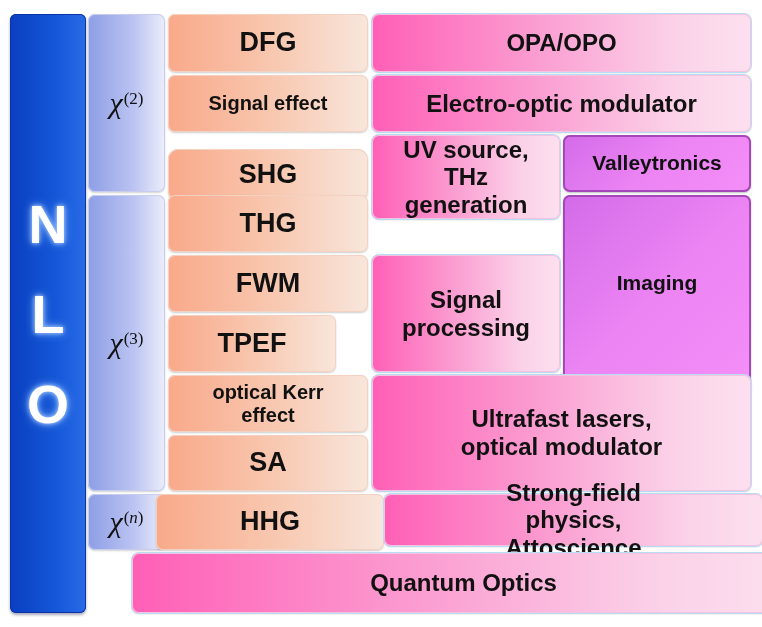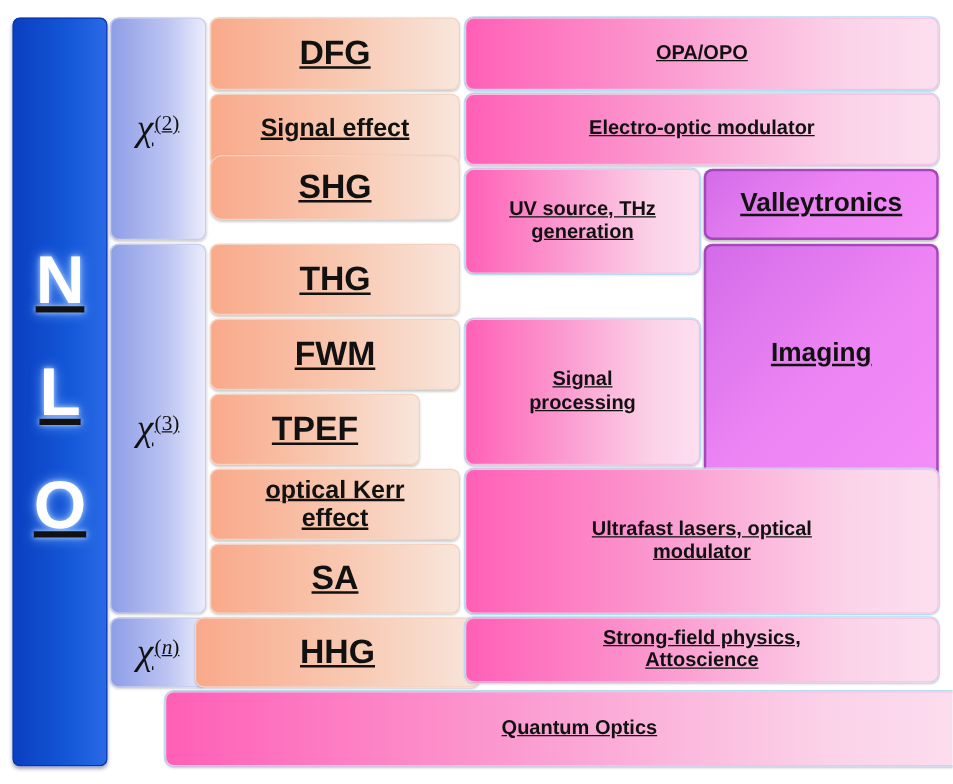--- a/index.html
+++ b/index.html
@@ -1,25 +1,25 @@
 <!DOCTYPE html>
 <html><head>
 <meta charset="utf-8">
 <style>
   html,body{margin:0;padding:0;background:#ffffff;}
   body{width:762px;height:627px;position:relative;overflow:hidden;font-family:"Liberation Sans","DejaVu Sans",sans-serif;}
-  .blk{position:absolute;box-sizing:border-box;border-radius:7px;display:flex;align-items:center;justify-content:center;text-align:center;color:#111;font-weight:bold;line-height:1.15;text-decoration:underline;}
+  .blk{position:absolute;box-sizing:border-box;border-radius:7px;display:flex;align-items:center;justify-content:center;text-align:center;color:#111;font-weight:bold;line-height:1.15;}
   .nlo{left:10px;top:14px;width:76px;height:599px;background:linear-gradient(90deg,#0a3fc0 0%,#1457d8 60%,#2a6ae6 100%);border-radius:6px;box-shadow:0 2px 3px rgba(0,0,60,.35), inset 0 0 0 1px #0a35a8;flex-direction:column;justify-content:center;}
   .nlo span{display:block;color:#fff;font-size:54px;font-weight:bold;text-shadow:0 0 10px #7fb3ff,0 0 4px #cfe2ff;line-height:90px;}
   .chi{background:linear-gradient(90deg,#8d9ee6 0%,#bcc4f2 60%,#eceefb 100%);box-shadow:inset 0 0 0 1px #c8cdee,0 1px 2px rgba(0,0,0,.18);font-family:"Liberation Serif","DejaVu Serif",serif;font-weight:normal;font-style:italic;font-size:30px;color:#111;}
   .chi sup{font-style:italic;font-size:17px;position:relative;top:-4px;margin-left:1px;}
   .chi sup .p{font-style:normal;}
   .proc{background:linear-gradient(90deg,#f9a98a 0%,#f8c9b2 55%,#f8e6dc 100%);box-shadow:inset 0 0 0 1px #f3d2c2,0 1px 2px rgba(0,0,0,.2);font-size:27px;}
   .proc.small{font-size:20px;}
-  .app{background:linear-gradient(90deg,#ff5fb6 0%,#fb9fd2 45%,#fbd2e8 80%,#fce0ef 100%);box-shadow:inset 0 0 0 1px #f4c3df,0 0 0 1px #b9dcf5,0 1px 2px rgba(0,0,0,.2);font-size:16px;}
+  .app{background:linear-gradient(90deg,#ff5fb6 0%,#fb9fd2 45%,#fbd2e8 80%,#fce0ef 100%);box-shadow:inset 0 0 0 1px #f4c3df,0 0 0 1px #b9dcf5,0 1px 2px rgba(0,0,0,.2);font-size:24px;}
   .purple{background:linear-gradient(135deg,#d36be9 0%,#ec84f4 50%,#f48ef7 100%);box-shadow:inset 0 0 0 2px #a347b9,0 1px 2px rgba(0,0,0,.25);font-size:21px;}
 </style>
 </head>
 <body>
 
 <div class="blk nlo">
   <span>N</span>
   <span>L</span>
   <span>O</span>
 </div>
@@ -32,29 +32,29 @@
   <span>χ</span>
     <sup><span class="p">(</span><span style="font-style:normal">3</span><span class="p">)</span></sup>
 </div>
 <div class="blk chi" style="left:88px;top:494px;width:77px;height:56px;">
   <span>χ</span>
     <sup><span class="p">(</span><span>n</span><span class="p">)</span></sup>
 </div>
 
 <div class="blk proc" style="left:168px;top:14px;width:200px;height:58px;">DFG</div>
 <div class="blk proc small" style="left:168px;top:75px;width:200px;height:57px;">Signal effect</div>
-<div class="blk proc" style="left:168px;top:124px;width:200px;height:52px;border-radius:10px;">SHG</div>
+<div class="blk proc" style="left:168px;top:149px;width:200px;height:52px;border-radius:10px;">SHG</div>
 <div class="blk proc" style="left:168px;top:195px;width:200px;height:57px;">THG</div>
 <div class="blk proc" style="left:168px;top:255px;width:200px;height:57px;">FWM</div>
 <div class="blk proc" style="left:168px;top:315px;width:168px;height:57px;">TPEF</div>
 <div class="blk proc small" style="left:168px;top:375px;width:200px;height:57px;padding:0 34px;">optical Kerr effect</div>
 <div class="blk proc" style="left:168px;top:435px;width:200px;height:56px;">SA</div>
 <div class="blk proc" style="left:156px;top:494px;width:228px;height:56px;text-align:right;">HHG</div>
 
 <div class="blk app" style="left:372px;top:14px;width:379px;height:58px;">OPA/OPO</div>
 <div class="blk app" style="left:372px;top:75px;width:379px;height:57px;">Electro-optic modulator</div>
 <div class="blk app" style="left:372px;top:135px;width:188px;height:84px;padding:0 22px;">UV source, THz generation</div>
 <div class="blk purple" style="left:563px;top:135px;width:188px;height:57px;">Valleytronics</div>
 <div class="blk app" style="left:372px;top:255px;width:188px;height:117px;padding:0 40px;">Signal processing</div>
 <div class="blk purple" style="left:563px;top:195px;width:188px;height:200px;align-items:flex-start;padding-top:76px;">Imaging</div>
 <div class="blk app" style="left:372px;top:375px;width:379px;height:116px;padding:0 70px;">Ultrafast lasers, optical modulator</div>
-<div class="blk app" style="left:372px;top:494px;width:379px;height:52px;padding:0 90px;">Strong-field physics, Attoscience</div>
+<div class="blk app" style="left:384px;top:494px;width:379px;height:52px;padding:0 90px;">Strong-field physics, Attoscience</div>
 <div class="blk app" style="left:88px;top:553px;width:663px;height:60px;margin-left:44px;">Quantum Optics</div>
 
 </body></html>

